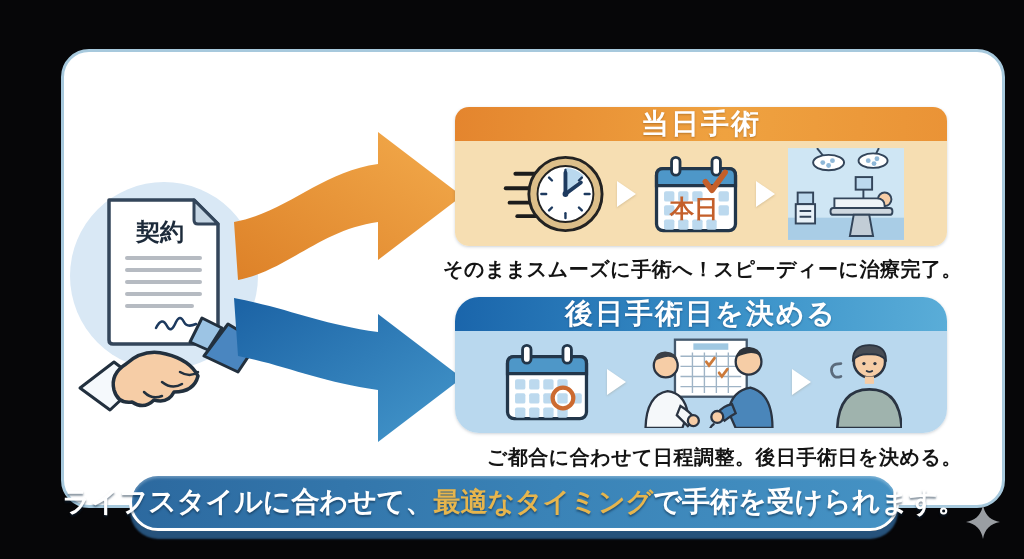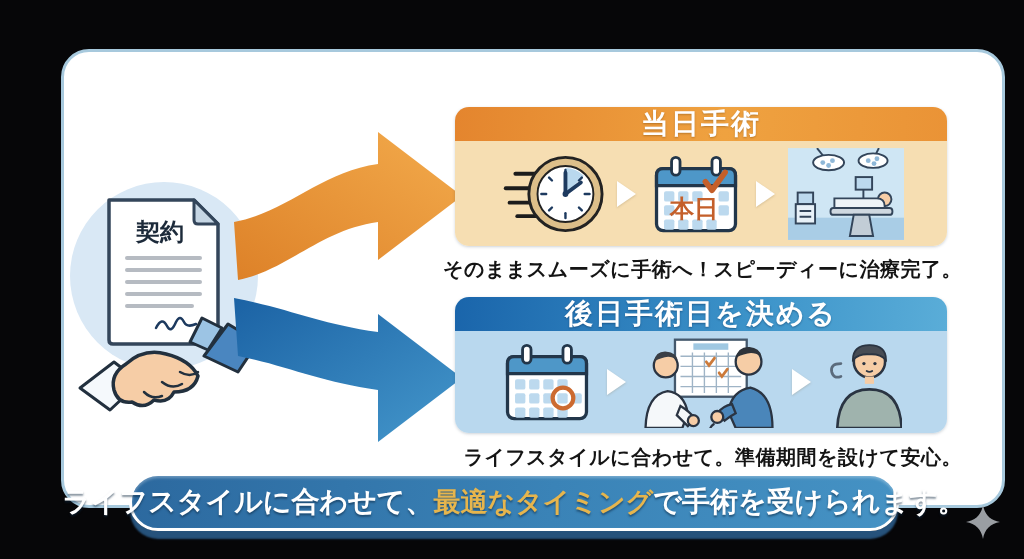--- a/index.html
+++ b/index.html
@@ -33,21 +33,21 @@
     height:34px; display:flex; align-items:center; justify-content:center;
     color:#fff; font-size:28px; font-weight:bold; letter-spacing:2px;
     text-shadow:0 1px 2px rgba(90,50,0,.35);
   }
   .flow-box .body {
     display:flex; align-items:center; justify-content:center; gap:13px; padding:19px 6px;
   }
   .same-day-box { top:107px; height:139px; }
   .same-day-box .hdr { background:linear-gradient(95deg,#e4852e 0%,#efa240 55%,#ea9336 100%); }
   .same-day-box .body { height:105px; background:#f6deb2; }
-  .later-day-box { top:297px; height:136px; }
+  .later-day-box { top:297px; height:136px;border-radius:24px; }
   .later-day-box .hdr { background:linear-gradient(95deg,#1a65ab 0%,#3c93c9 60%,#5aadd8 100%);
     text-shadow:0 1px 2px rgba(0,40,80,.45); }
   .later-day-box .body { height:102px; background:#b9d8ee; }
   .tri {
     width:0; height:0; flex:0 0 auto;
     border-left:19px solid #ffffff;
     border-top:13px solid transparent;
     border-bottom:13px solid transparent;
     filter:drop-shadow(0 1px 1px rgba(120,100,60,.25));
   }
@@ -277,21 +277,21 @@
         <circle cx="41" cy="30" r="1.8" fill="#2a3442"></circle>
         <circle cx="53" cy="30" r="1.8" fill="#2a3442"></circle>
         <path d="M44,38 q3,2 6,0" fill="none" stroke="#2a3442" stroke-width="2" stroke-linecap="round"></path>
         <rect x="42" y="44" width="10" height="8" fill="#f6cda6"></rect>
         <path d="M12,100 q2,-42 35,-42 q33,0 35,42 Z" fill="#9fb3ad" stroke="#2a3442" stroke-width="2.8"></path>
       </svg>
     </div>
   </div>
 
   <div class="caption caption-2">
-    <span>ライフスタイルに合わせて。準備期間を設けて安心。</span>
+    <span>ご都合に合わせて日程調整。後日手術日を決める。</span>
   </div>
 
   <div class="footer-banner">
     <span class="ft">ライフスタイルに合わせて、</span>
     <span class="ft-hi">最適なタイミング</span>
     <span class="ft">で手術を受けられます。</span>
   </div>
 
   <svg class="abs" style="left:966px; top:504px;" width="34" height="36" viewBox="0 0 32 32">
     <path d="M16,0 C17.5,9 23,14.5 32,16 C23,17.5 17.5,23 16,32 C14.5,23 9,17.5 0,16 C9,14.5 14.5,9 16,0 Z" fill="#9a9ea3"></path>

